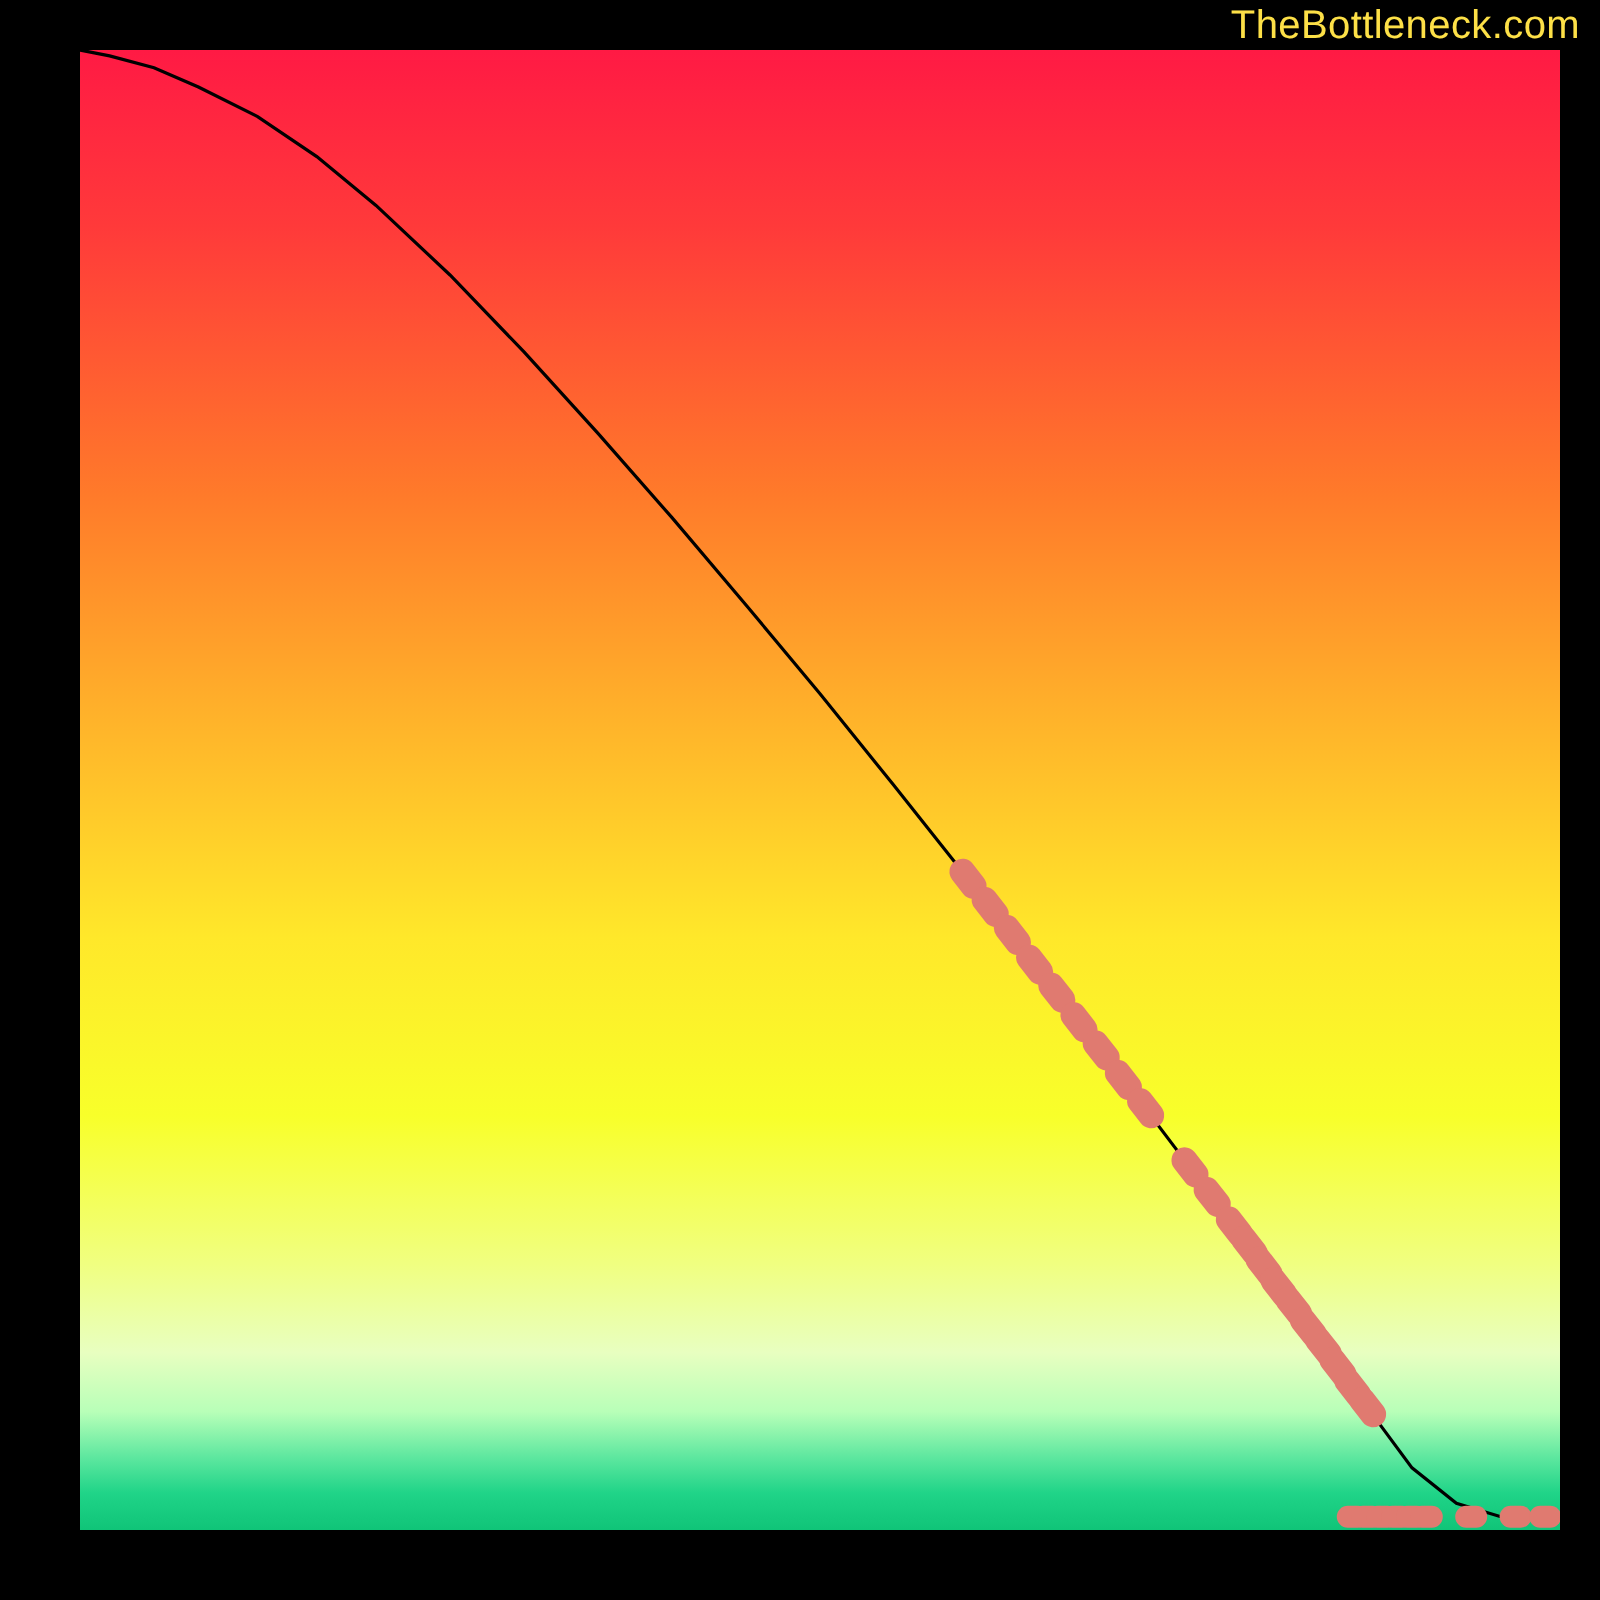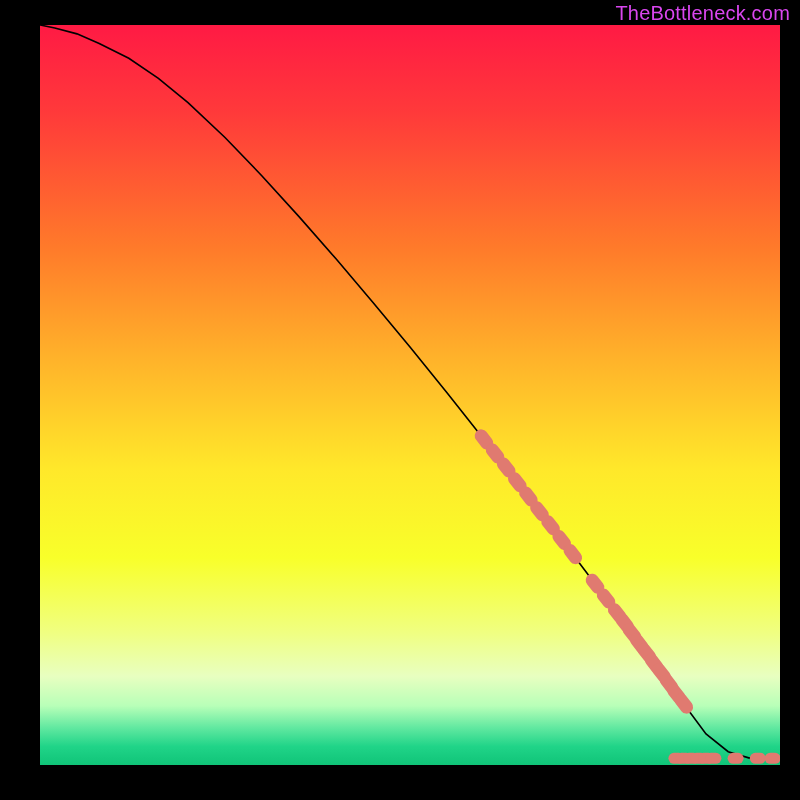--- a/index.html
+++ b/index.html
@@ -14,21 +14,21 @@
   .outer {
     position: relative;
     width: 800px;
     height: 800px;
     background: #000;
   }
   .watermark {
     position: absolute;
     top: 2px;
     right: 10px;
-    color: #d946ef;
+    color: #fde047;
     font-size: 20px;
     font-weight: 400;
     letter-spacing: 0.2px;
     z-index: 20;
   }
   .plot-frame {
     position: absolute;
     left: 40px;
     top: 25px;
     width: 740px;

